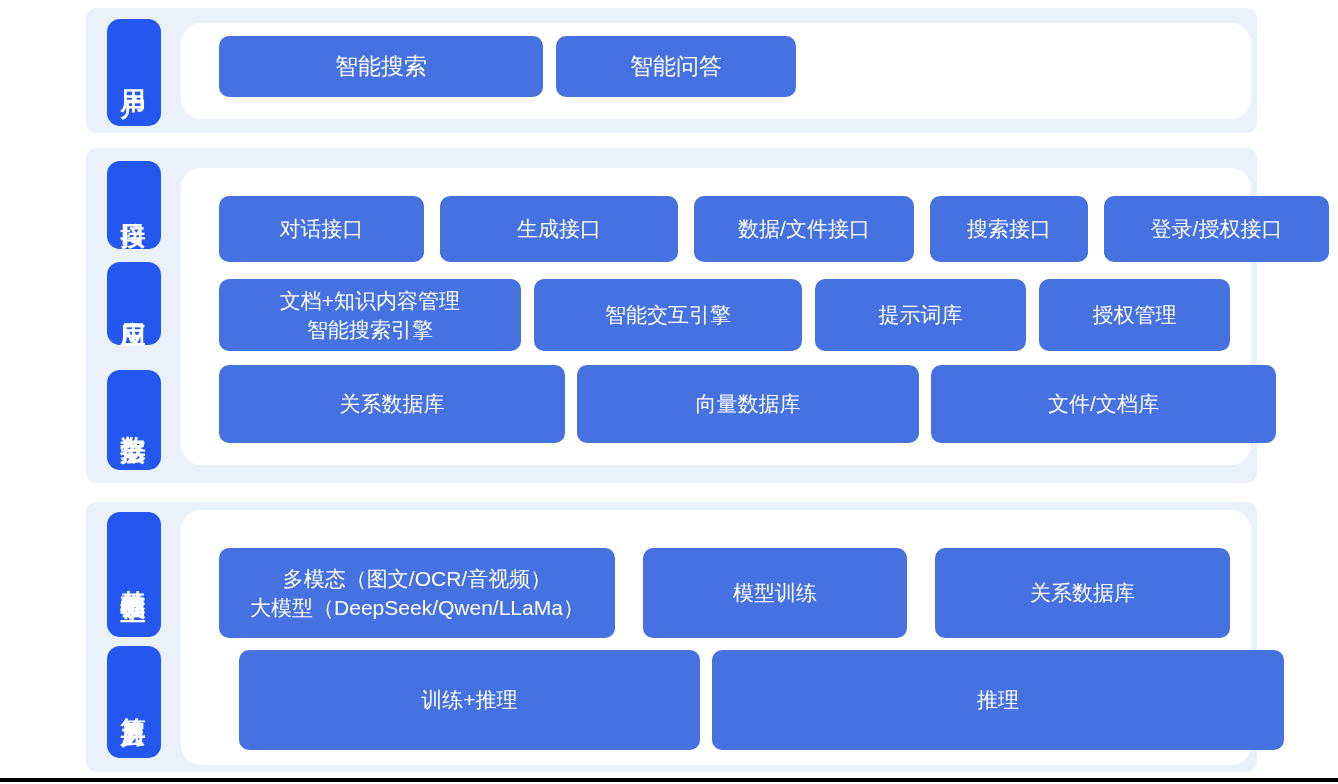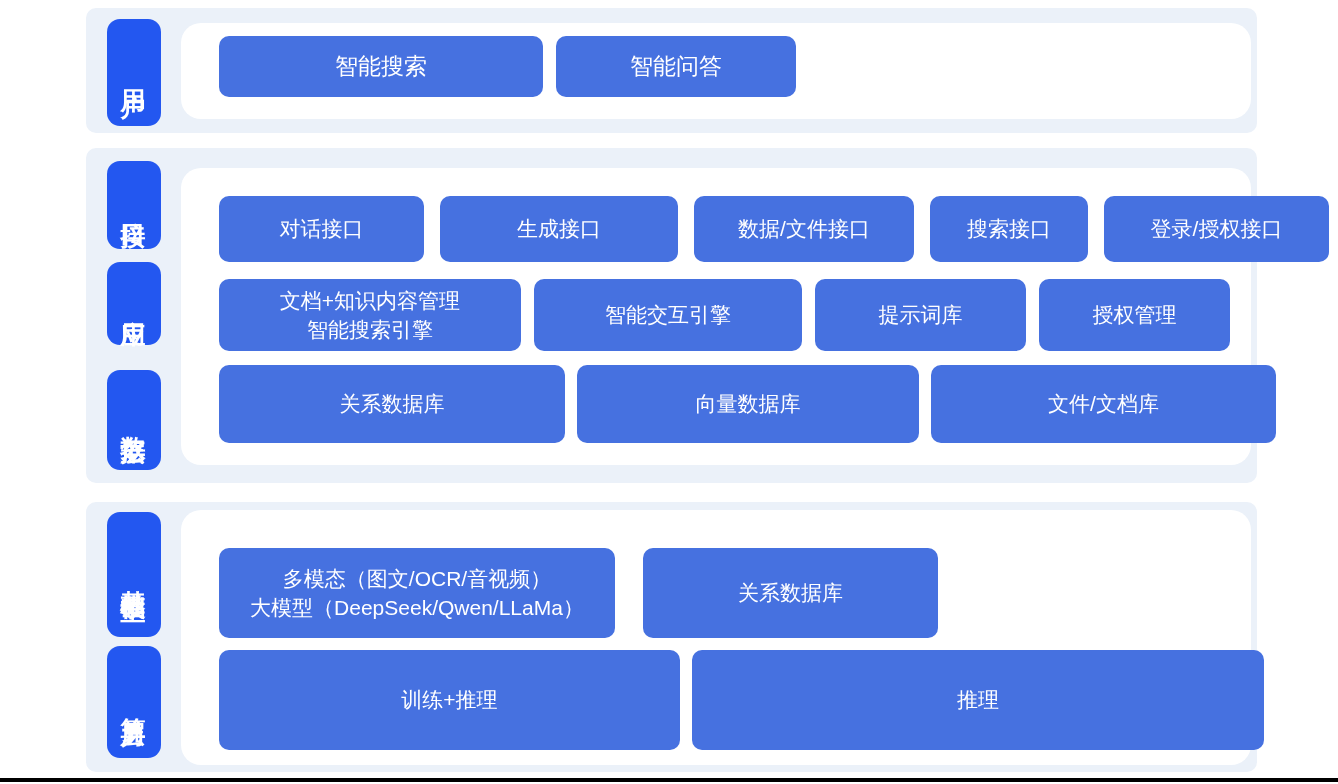--- a/index.html
+++ b/index.html
@@ -64,21 +64,21 @@
   .row {
     display: flex;
     align-items: stretch;
     padding-left: 38px;
   }
   #row-user     { margin-top: 13px; height: 61px;  gap: 13px; }
   #row-api      { margin-top: 28px; height: 66px;  gap: 16px; }
   #row-app      { margin-top: 17px; height: 72px;  gap: 13px; }
   #row-data     { margin-top: 14px; height: 78px;  gap: 12px; }
   #row-model    { margin-top: 38px; height: 90px;  gap: 28px; }
-  #row-compute  { margin-top: 12px; height: 100px; gap: 12px; }
+  #row-compute  { margin-top: 12px; height: 100px; gap: 12px; margin-left: 20px; }
 
   .box {
     background: var(--button-blue);
     border-radius: 10px;
     color: #fff;
     display: flex; flex-direction: column;
     align-items: center; justify-content: center;
     font-size: 21px;
     line-height: 1.4;
     text-align: center;
@@ -144,20 +144,21 @@
   <section class="group" id="group-base">
     <div class="layer-label" id="label-model">基础模型</div>
     <div class="layer-label" id="label-compute">算力层</div>
     <div class="panel">
 
       <div class="row" id="row-model">
         <div class="box" style="width:396px">
           <span>多模态（图文/OCR/音视频）</span>
           <span>大模型（DeepSeek/Qwen/LLaMa）</span>
         </div>
+        <div class="box" style="width:264px">模型训练</div>
         <div class="box" style="width:295px">关系数据库</div>
       </div>
 
       <div class="row" id="row-compute">
         <div class="box" style="width:461px">训练+推理</div>
         <div class="box" style="width:572px">推理</div>
       </div>
 
     </div>
   </section>

